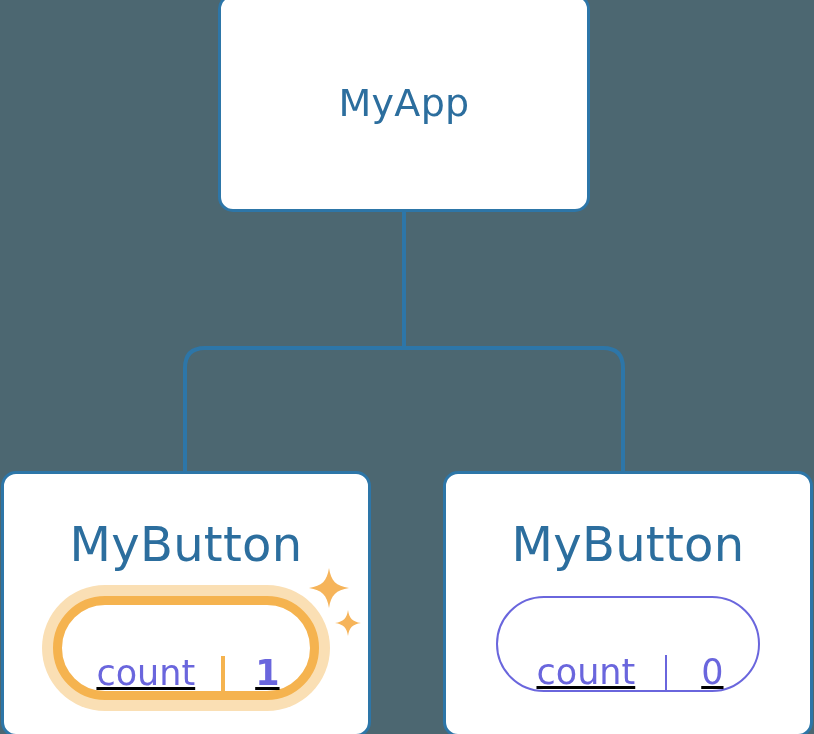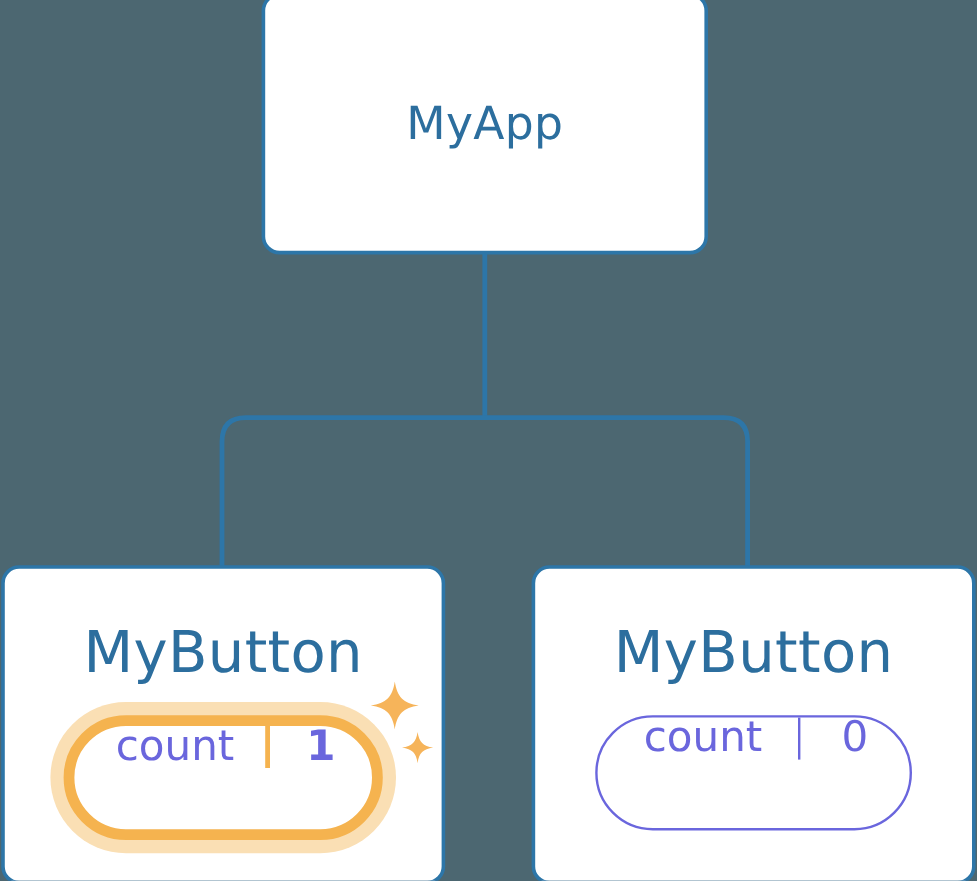--- a/index.html
+++ b/index.html
@@ -69,26 +69,27 @@
     position: relative;
     margin-top: 28px;
     display: flex;
     align-items: center;
     justify-content: center;
   }
   .pill {
     position: relative;
     box-sizing: border-box;
     display: flex;
-    align-items: flex-start;
+    align-items: flex-end;
     height: 96px;
     border-radius: 999px;
     background: #ffffff;
     border: 2px solid #6a66dd;
     z-index: 2;
+    text-decoration: underline;
   }
   .pill-key, .pill-val {
     display: flex;
     align-items: center;
     justify-content: center;
     color: #6a66dd;
     font-size: 35px;
     line-height: 1;
     white-space: nowrap;
   }

